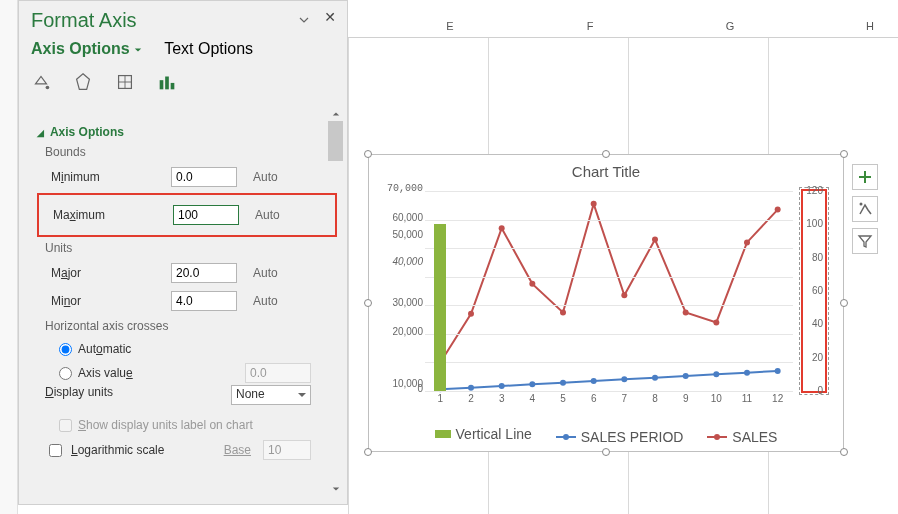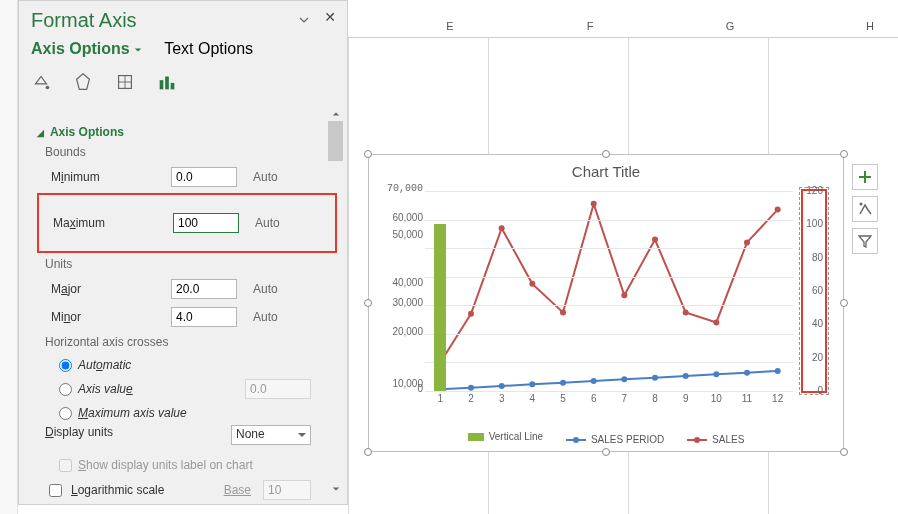--- a/index.html
+++ b/index.html
@@ -35,25 +35,25 @@
   .section-head { color: #2a7a3f; font-weight: 700; margin-bottom: 6px; cursor: pointer; }
   .section-head::before { content: "◢"; display:inline-block; transform: rotate(0deg); font-size: 9px; margin-right: 6px; color: #2a7a3f; }
 
   .group-label { color: #666; margin: 4px 0 4px 8px; font-size: 12px; }
   .row { display: flex; align-items: center; height: 28px; padding-left: 14px; }
   .row .lbl { flex: 0 0 120px; color: #333; }
   .row .lbl u { text-decoration: underline; }
   .row input[type="text"] { width: 66px; height: 20px; border: 1px solid #b5b5b5; padding: 1px 4px; font-size: 12px; background: #fff; }
   .row .auto { margin-left: 16px; color: #666; font-size: 12px; }
 
-  .highlight-box { border: 2px solid #e23b2e; padding: 14px 0; margin: 2px 0; }
+  .highlight-box { border: 2px solid #e23b2e; padding: 6px 0; margin: 2px 0; }
 
   .radio-row { display: flex; align-items: center; height: 24px; padding-left: 22px; gap: 6px; }
   .radio-row input[type="radio"] { margin: 0; }
-  .radio-row .rlbl { font-size: 12px; font-style: italic; }
+  .radio-row .rlbl { font-size: 12px; }
   .av-input { margin-left: auto; margin-right: 26px; width: 66px; height: 20px; border: 1px solid #d6d6d6; background: #f6f6f6; color: #999; padding: 1px 4px; font-size: 12px; }
 
   .du-row { display: flex; align-items: flex-start; height: 28px; padding-left: 8px; }
   .du-row .dlbl { flex: 1; }
   .du-select { width: 80px; height: 20px; border: 1px solid #b5b5b5; background: #fff; font-size: 12px; position: relative; padding: 1px 4px; margin-right: 26px; }
   .du-select::after { content: ""; position: absolute; right: 4px; top: 7px; border: 4px solid transparent; border-top-color: #666; }
 
   .chk-row { display: flex; align-items: center; height: 24px; padding-left: 22px; gap: 6px; color: #999; font-size: 12px; }
   .chk-row input { margin: 0; }
   .log-row { display: flex; align-items: center; height: 26px; padding-left: 8px; gap: 6px; }
@@ -75,21 +75,21 @@
   .y-axis-l { position: absolute; left: 10px; top: 34px; width: 44px; height: 204px; font-size: 10px; color: #666; text-align: right; }
   .y-axis-l div { position: absolute; right: 0; width: 44px; }
   .y-axis-r { position: absolute; right: 16px; top: 34px; width: 26px; height: 204px; font-size: 10px; color: #666; text-align: right; border: 2px solid #e23b2e; padding: 0 2px; }
   .y-axis-r.sel { outline: 1px dashed #999; outline-offset: 1px; }
   .y-axis-r div { position: absolute; right: 2px; width: 22px; }
   .x-axis { position: absolute; left: 56px; top: 238px; width: 368px; height: 14px; font-size: 10px; color: #666; }
   .x-axis span { position: absolute; transform: translateX(-50%); }
 
   .gridline { position: absolute; left: 0; right: 0; height: 1px; background: #e6e6e6; }
   .bar { position: absolute; bottom: 0; width: 12px; background: #8bb53e; }
-  .legend { position: absolute; left: 0; right: 0; bottom: 6px; text-align: center; font-size: 10px; color: #555; }
+  .legend { position: absolute; left: 0; right: 0; bottom: 6px; text-align: center; font-size: 14px; color: #555; }
   .legend .item { display: inline-flex; align-items: center; margin: 0 10px; gap: 5px; }
   .lg-bar { width: 16px; height: 8px; background: #8bb53e; }
   .lg-line-b { width: 20px; height: 2px; background: #4a7ec4; position: relative; }
   .lg-line-b::after { content:""; position:absolute; left:7px; top:-2px; width:6px; height:6px; background:#4a7ec4; border-radius:50%; }
   .lg-line-r { width: 20px; height: 2px; background: #c0504d; position: relative; }
   .lg-line-r::after { content:""; position:absolute; left:7px; top:-2px; width:6px; height:6px; background:#c0504d; border-radius:50%; }
 
   
   .chart-btns { position: absolute; left: 852px; top: 164px; display: flex; flex-direction: column; gap: 6px; }
   .cbtn { width: 26px; height: 26px; border: 1px solid #c6c6c6; background: #fff; display: flex; align-items: center; justify-content: center; cursor: pointer; }
@@ -190,24 +190,20 @@
 
     <div class="group-label" style="margin-left:8px">Horizontal axis crosses</div>
     <div class="radio-row">
       <input type="radio" checked="" style="">
       <span class="rlbl">Aut<u>o</u>matic</span>
     </div>
     <div class="radio-row">
       <input type="radio" style="">
       <span class="rlbl">Axis valu<u>e</u></span>
       <input class="av-input" type="text" disabled="" value="0.0" style="">
-    </div>
-    <div class="radio-row">
-      <input type="radio" style="">
-      <span class="rlbl"><u>M</u>aximum axis value</span>
     </div>
 
     <div class="du-row">
       <span class="dlbl"><u>D</u>isplay units</span>
       <div class="du-select">None</div>
     </div>
     <div class="chk-row">
       <input type="checkbox" disabled="" style="">
       <span><u>S</u>how display units label on chart</span>
     </div>
@@ -244,21 +240,21 @@
   <div class="handle" style="left:-5px;top:50%;margin-top:-4px"></div>
   <div class="handle" style="right:-5px;top:50%;margin-top:-4px"></div>
 
   <div class="chart-title">Chart Title</div>
 
   <div class="y-axis-l" id="yaxl">
       <div style="top: 194px;">0</div>
       <div style="top: 165.429px; margin-top: 24px;">10,000</div>
       <div style="top: 136.857px;">20,000</div>
       <div style="top: 108.286px;">30,000</div>
-      <div style="top: 88px;">40,000</div>
+      <div style="top: 67px; font-style: italic;">40,000</div>
       <div style="top: 40px;">50,000</div>
       <div style="top: 22.5714px;">60,000</div>
       <div style="top: -6px; font-family: Liberation Mono, monospace;">70,000</div>
     </div>
   <div class="y-axis-r sel" id="yaxr">
       <div style="top: 194px;">0</div>
       <div style="top: 160.667px;">20</div>
       <div style="top: 127.333px;">40</div>
       <div style="top: 94px;">60</div>
       <div style="top: 60.6667px;">80</div>

